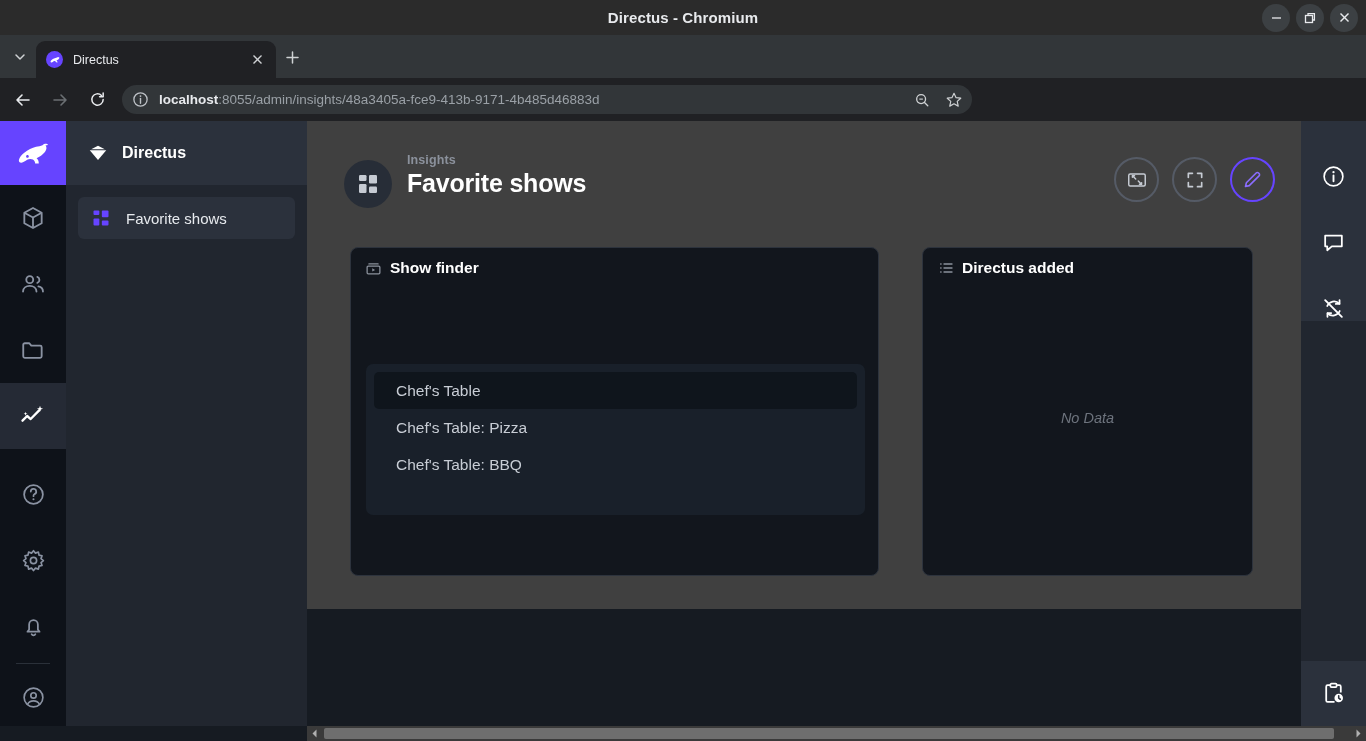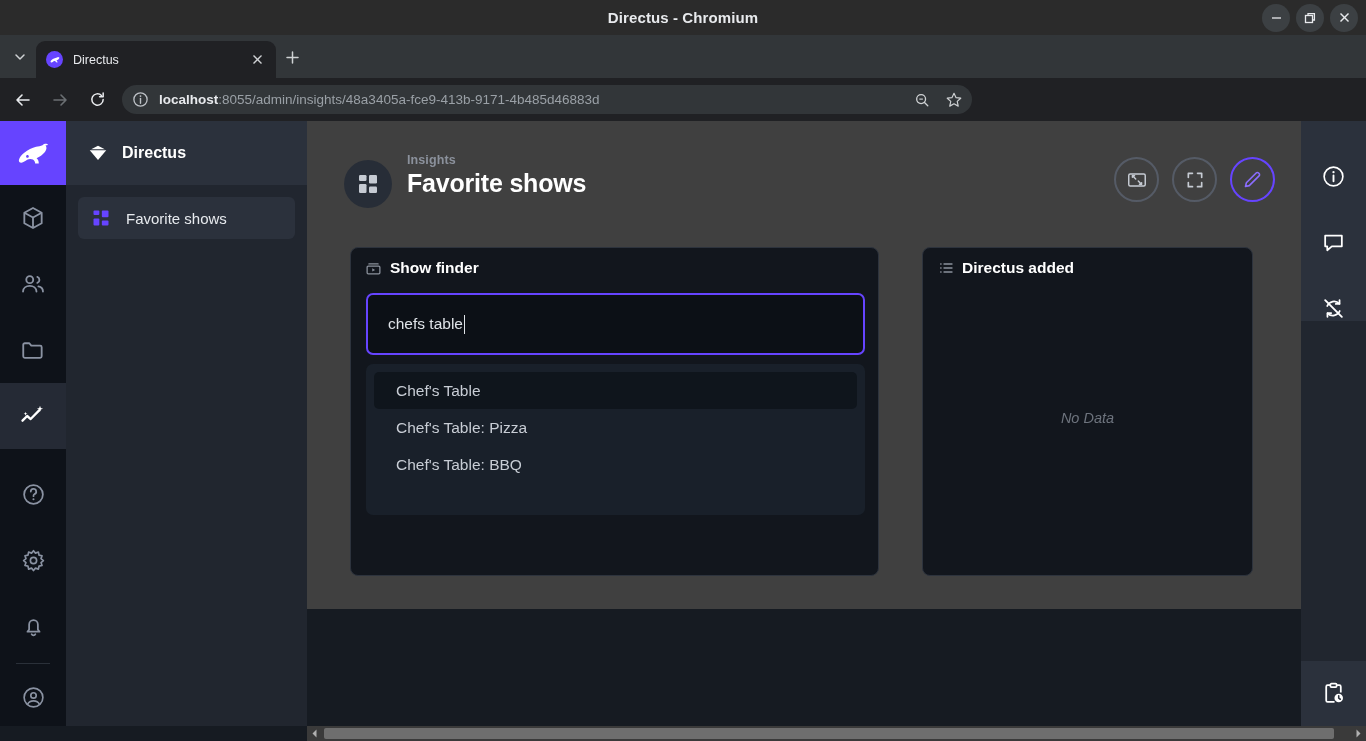--- a/index.html
+++ b/index.html
@@ -530,24 +530,20 @@
           <span class="panel-title-ic">
             <svg width="17" height="17" viewBox="0 0 24 24" fill="none" stroke="currentColor" stroke-width="1.8">
               <rect x="3" y="8.5" width="18" height="11" rx="1.6"></rect>
               <line x1="5.5" y1="5.5" x2="18.5" y2="5.5" stroke-linecap="round"></line>
               <path d="M10.2 11.8v4.4l4-2.2z" fill="currentColor" stroke="none"></path>
             </svg>
           </span>
           <span class="panel-title-text">Show finder</span>
         </div>
 
-        <div class="search-input-wrap">
-          <span class="search-input-text">chefs table</span>
-            <span class="caret"></span>
-        </div>
 
         <div class="suggestions">
           <div class="suggestion highlight">Chef's Table</div>
           <div class="suggestion">Chef's Table: Pizza</div>
           <div class="suggestion">Chef's Table: BBQ</div>
         </div>
       </div>
 
       <div class="panel" id="panel-recently-added">
         <div class="panel-title">

